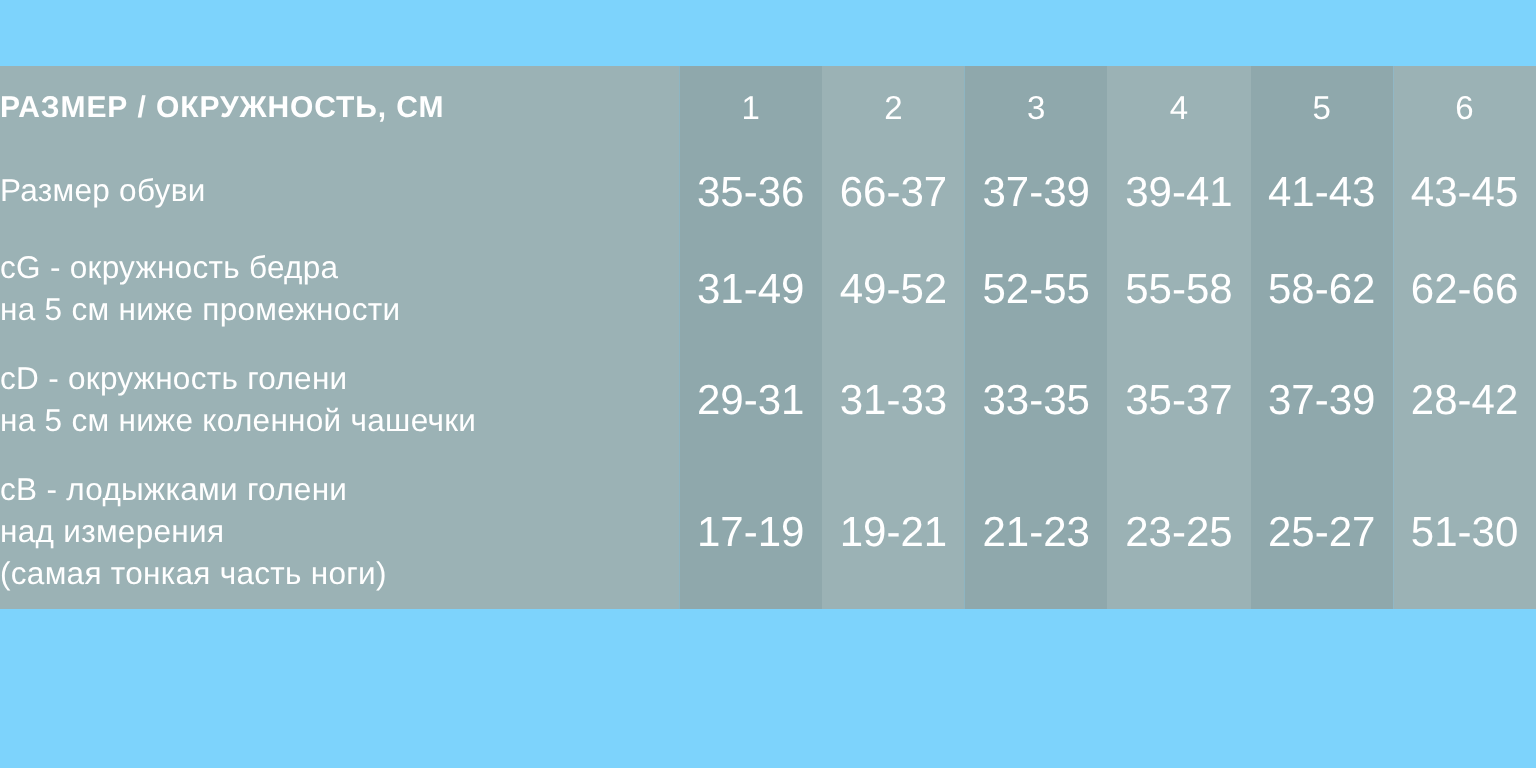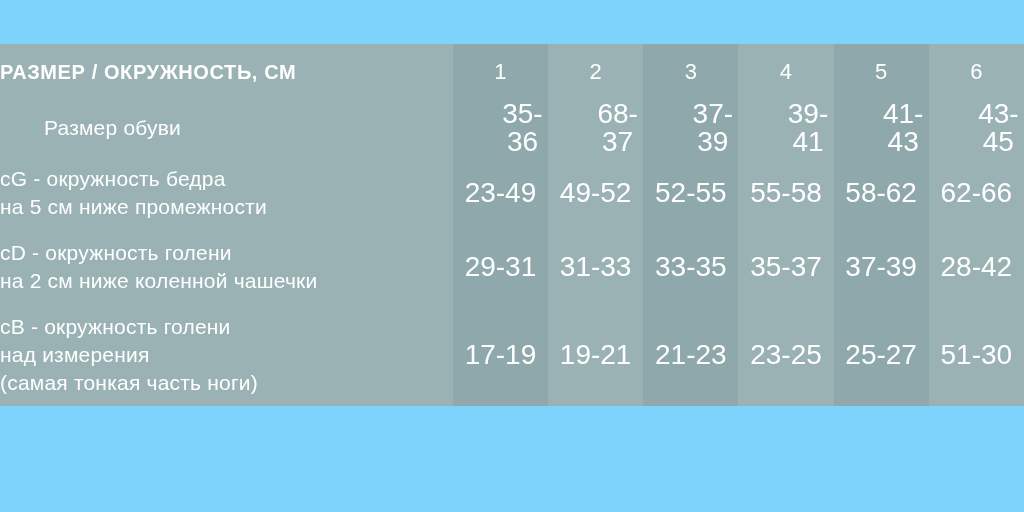--- a/index.html
+++ b/index.html
@@ -68,21 +68,21 @@
     text-align: center;
     font-size: 28px;
     line-height: 28px;
     padding: 8px 4px;
   }
   .header-row .num-cell {
     font-size: 22px;
     font-weight: normal;
   }
   tr.header-row .cell { height: 56px; }
-  tr.r1 .cell { height: 56px; padding-left: 44px; }
+  tr.r1 .cell { height: 56px; }
   tr.r2 .cell { height: 74px; }
   tr.r3 .cell { height: 74px; }
   tr.r4 .cell { height: 102px; }
   tr.r5 .cell { height: 74px; }
 
   
   .cell.last { border-right: none; }
   
   tr.r5 .cell { border-bottom: none; }
 
@@ -112,56 +112,56 @@
           <td class="cell num-cell">4</td>
           <td class="cell alt num-cell">5</td>
           <td class="cell num-cell last">6</td>
         </tr>
 
         <tr class="r1">
           <td class="cell label-cell">
             <span class="line-break">Размер обуви</span>
           </td>
           <td class="cell alt num-cell">35-36</td>
-          <td class="cell num-cell">68-37</td>
+          <td class="cell num-cell">66-37</td>
           <td class="cell alt num-cell">37-39</td>
           <td class="cell num-cell">39-41</td>
           <td class="cell alt num-cell">41-43</td>
           <td class="cell num-cell last">43-45</td>
         </tr>
 
         <tr class="r2">
           <td class="cell label-cell">
             <span class="line-break">cG - окружность бедра</span>
             <span class="line-break">на 5 см ниже промежности</span>
           </td>
-          <td class="cell alt num-cell">23-49</td>
+          <td class="cell alt num-cell">31-49</td>
           <td class="cell num-cell">49-52</td>
           <td class="cell alt num-cell">52-55</td>
           <td class="cell num-cell">55-58</td>
           <td class="cell alt num-cell">58-62</td>
           <td class="cell num-cell last">62-66</td>
         </tr>
 
         <tr class="r3">
           <td class="cell label-cell">
             <span class="line-break">cD - окружность  голени</span>
-            <span class="line-break">на 2 см ниже коленной чашечки</span>
+            <span class="line-break">на 5 см ниже коленной чашечки</span>
           </td>
           <td class="cell alt num-cell">29-31</td>
           <td class="cell num-cell">31-33</td>
           <td class="cell alt num-cell">33-35</td>
           <td class="cell num-cell">35-37</td>
           <td class="cell alt num-cell">37-39</td>
           <td class="cell num-cell last">28-42</td>
         </tr>
 
         <tr class="r4">
           <td class="cell label-cell">
-            <span class="line-break">cB - окружность  голени</span>
+            <span class="line-break">cB - лодыжками  голени</span>
             <span class="line-break">над измерения</span>
             <span class="line-break">(самая тонкая часть ноги)</span>
           </td>
           <td class="cell alt num-cell">17-19</td>
           <td class="cell num-cell">19-21</td>
           <td class="cell alt num-cell">21-23</td>
           <td class="cell num-cell">23-25</td>
           <td class="cell alt num-cell">25-27</td>
           <td class="cell num-cell last">51-30</td>
         </tr>

